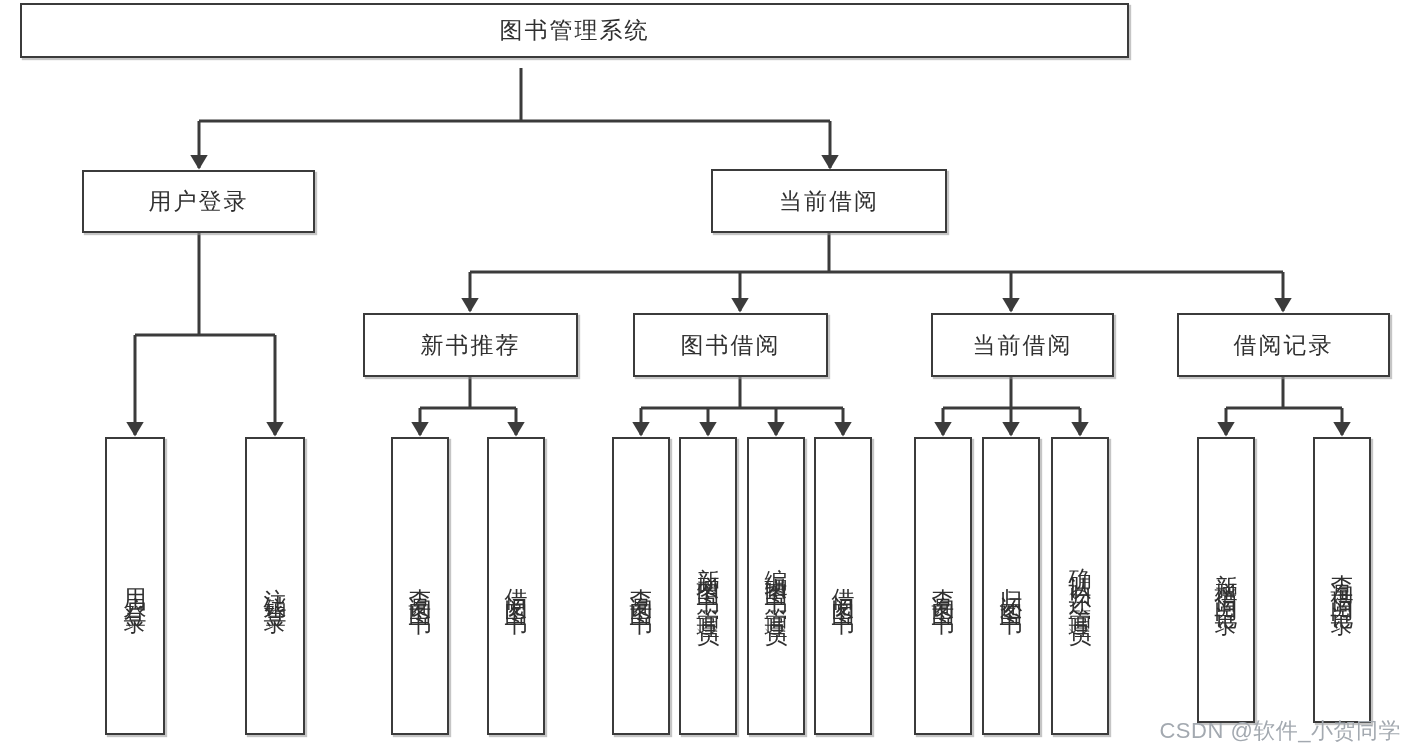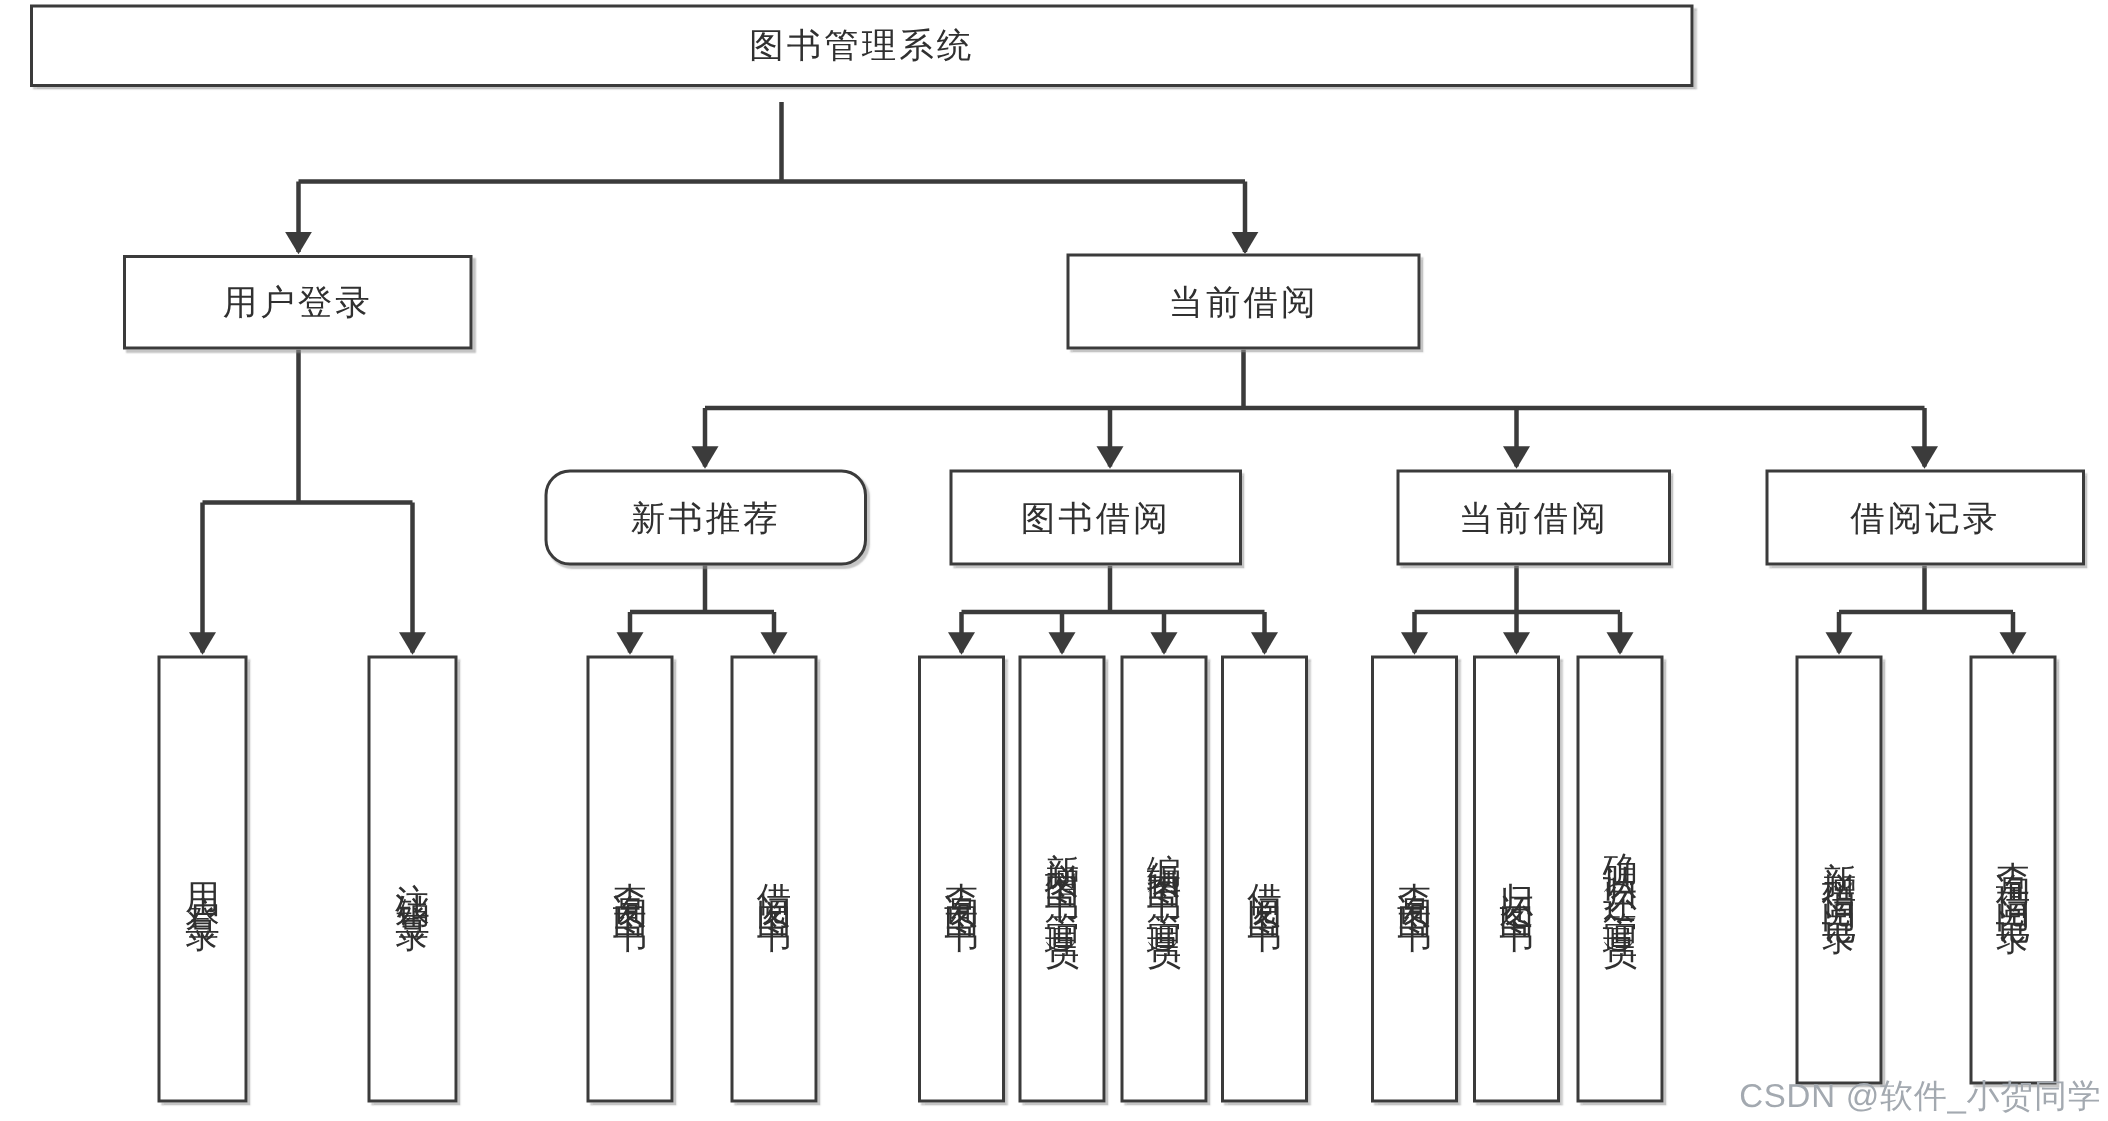--- a/index.html
+++ b/index.html
@@ -86,21 +86,21 @@
       <path d="M1226 408 V435" marker-end="url(#ah)"></path>
       <path d="M1342 408 V435" marker-end="url(#ah)"></path>
     </g>
   </svg>
 
   <div class="node" style="left:20px;top:3px;width:1109px;height:55px;">图书管理系统</div>
 
   <div class="node" style="left:82px;top:170px;width:233px;height:63px;">用户登录</div>
   <div class="node" style="left:711px;top:169px;width:236px;height:64px;">当前借阅</div>
 
-  <div class="node" style="left:363px;top:313px;width:215px;height:64px;border-radius:17px;">新书推荐</div>
+  <div class="node" style="left:363px;top:313px;width:215px;height:64px;">新书推荐</div>
   <div class="node" style="left:633px;top:313px;width:195px;height:64px;">图书借阅</div>
   <div class="node" style="left:902px;top:313px;width:183px;height:64px;margin-left:29px;">当前借阅</div>
   <div class="node" style="left:1177px;top:313px;width:213px;height:64px;">借阅记录</div>
 
   <div class="node leaf" style="left:105px;top:437px;width:60px;height:298px;">用户登录</div>
   <div class="node leaf" style="left:245px;top:437px;width:60px;height:298px;">注销登录</div>
 
   <div class="node leaf" style="left:391px;top:437px;width:58px;height:298px;">查询图书</div>
   <div class="node leaf" style="left:487px;top:437px;width:58px;height:298px;">借阅图书</div>
 

